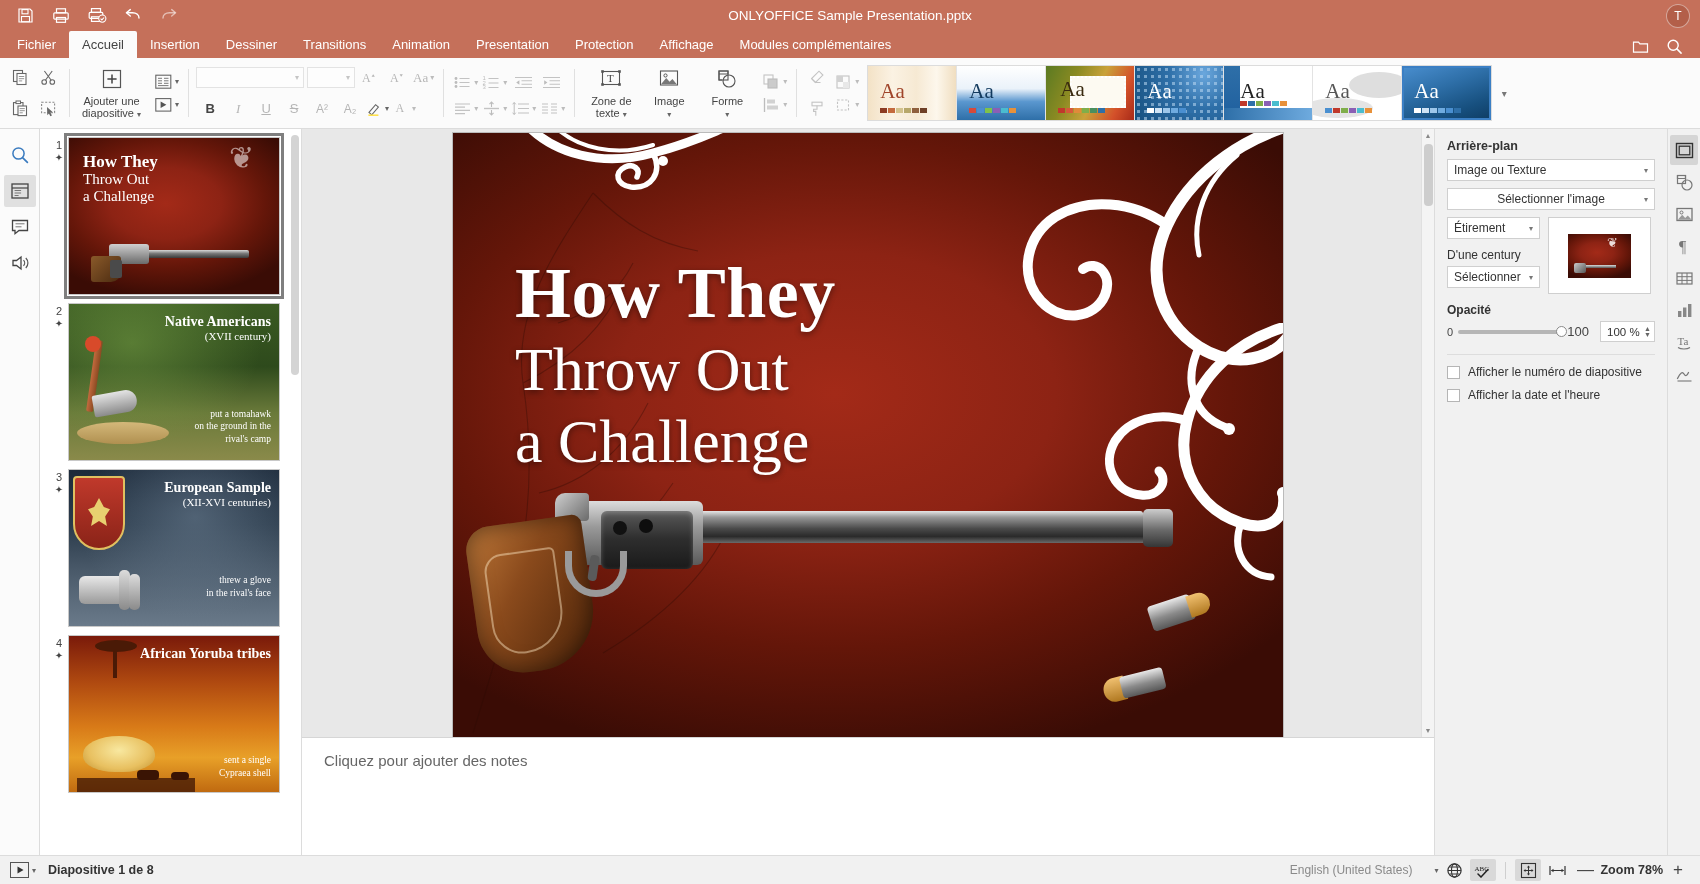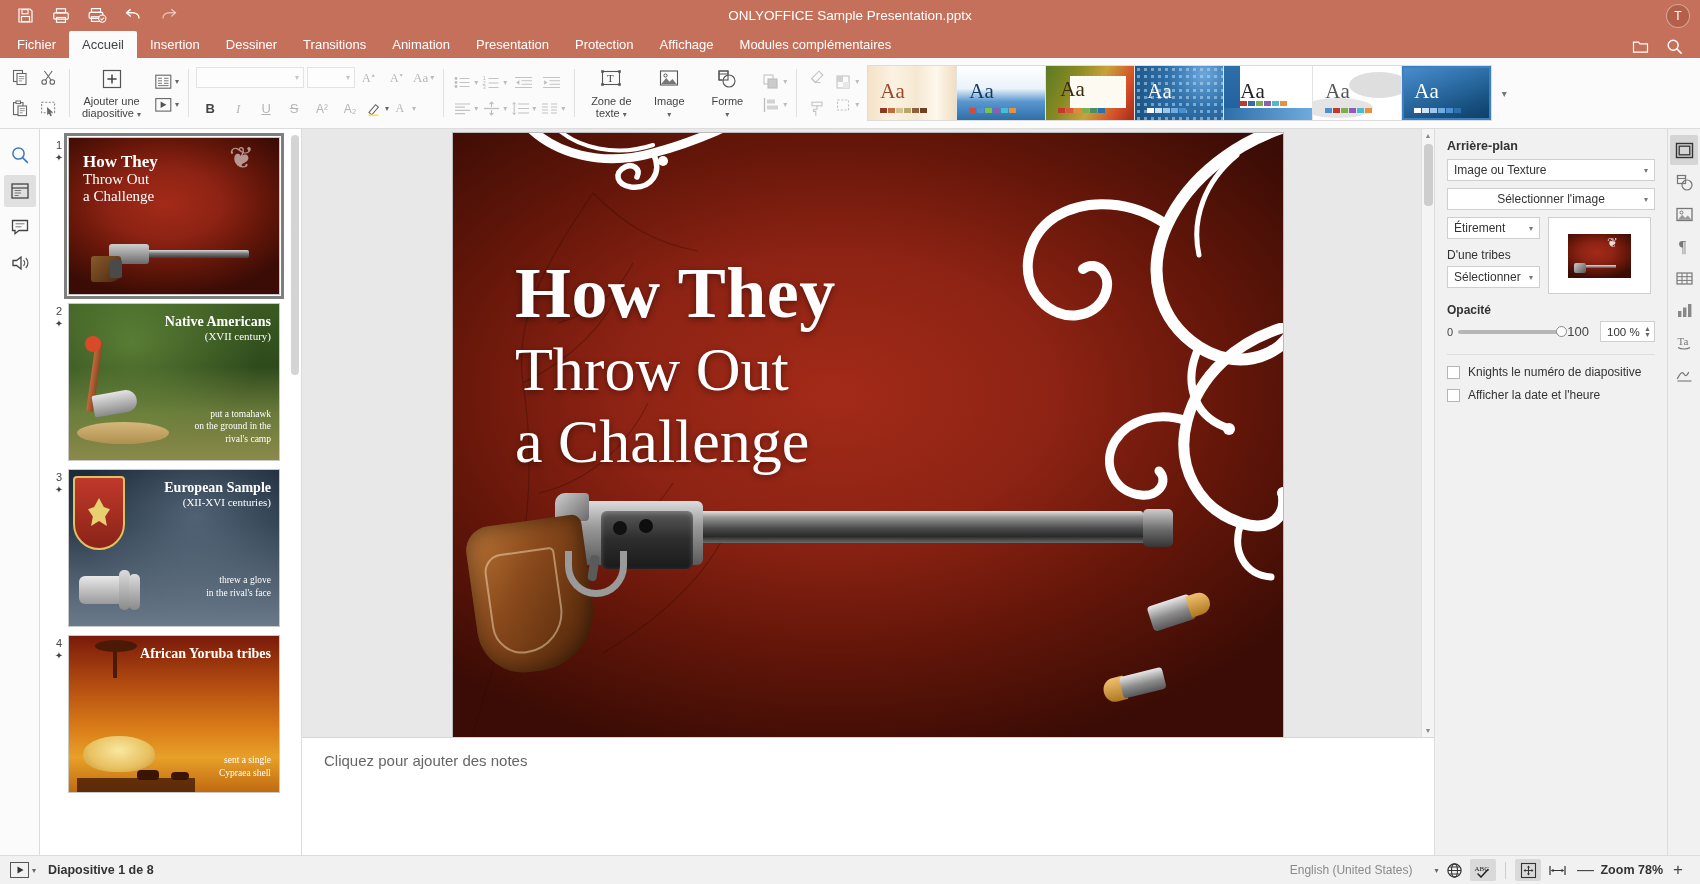--- a/index.html
+++ b/index.html
@@ -921,21 +921,21 @@
         <span>Sélectionner l'image</span>
         <span class="cv">▾</span>
       </div>
 
       <div class="rp-row">
         <div style="display:flex;flex-direction:column;">
           <div class="rp-small">
             <span>Étirement</span>
             <span class="cv">▾</span>
           </div>
-          <div class="rp-label">D'une tribes</div>
+          <div class="rp-label">D'une century</div>
           <div class="rp-small">
             <span>Sélectionner</span>
             <span class="cv">▾</span>
           </div>
         </div>
         <div class="rp-preview">
           <div class="rp-prevdim">
             <div style="position:absolute;inset:0;background:radial-gradient(ellipse 70% 60% at 46% 42%, #a32a18 0%, #8d2314 38%, #641609 70%, #3a0c05 100%);"></div>
             <div style="position:absolute;right:2px;top:1px;width:22px;height:22px;color:#fff;font-size:13px;font-family:'DejaVu Serif',serif;opacity:.85;">❦</div>
             <div style="position:absolute;left:4px;bottom:3px;width:44px;height:14px;">
@@ -956,21 +956,21 @@
         <div class="spin">
           <span>100 %</span>
           <span class="spin-arrows">▲<br>▼</span>
         </div>
       </div>
 
       <div class="hr"></div>
 
       <div class="cbrow">
         <span class="cbox"></span>
-        <span class="cblabel">Knights le numéro de diapositive</span>
+        <span class="cblabel">Afficher le numéro de diapositive</span>
       </div>
       <div class="cbrow">
         <span class="cbox"></span>
         <span class="cblabel">Afficher la date et l'heure</span>
       </div>
     </div>
 
     <div class="farrail">
       <div class="fr-ico active">
         <svg width="19" height="19" viewBox="0 0 19 19">

